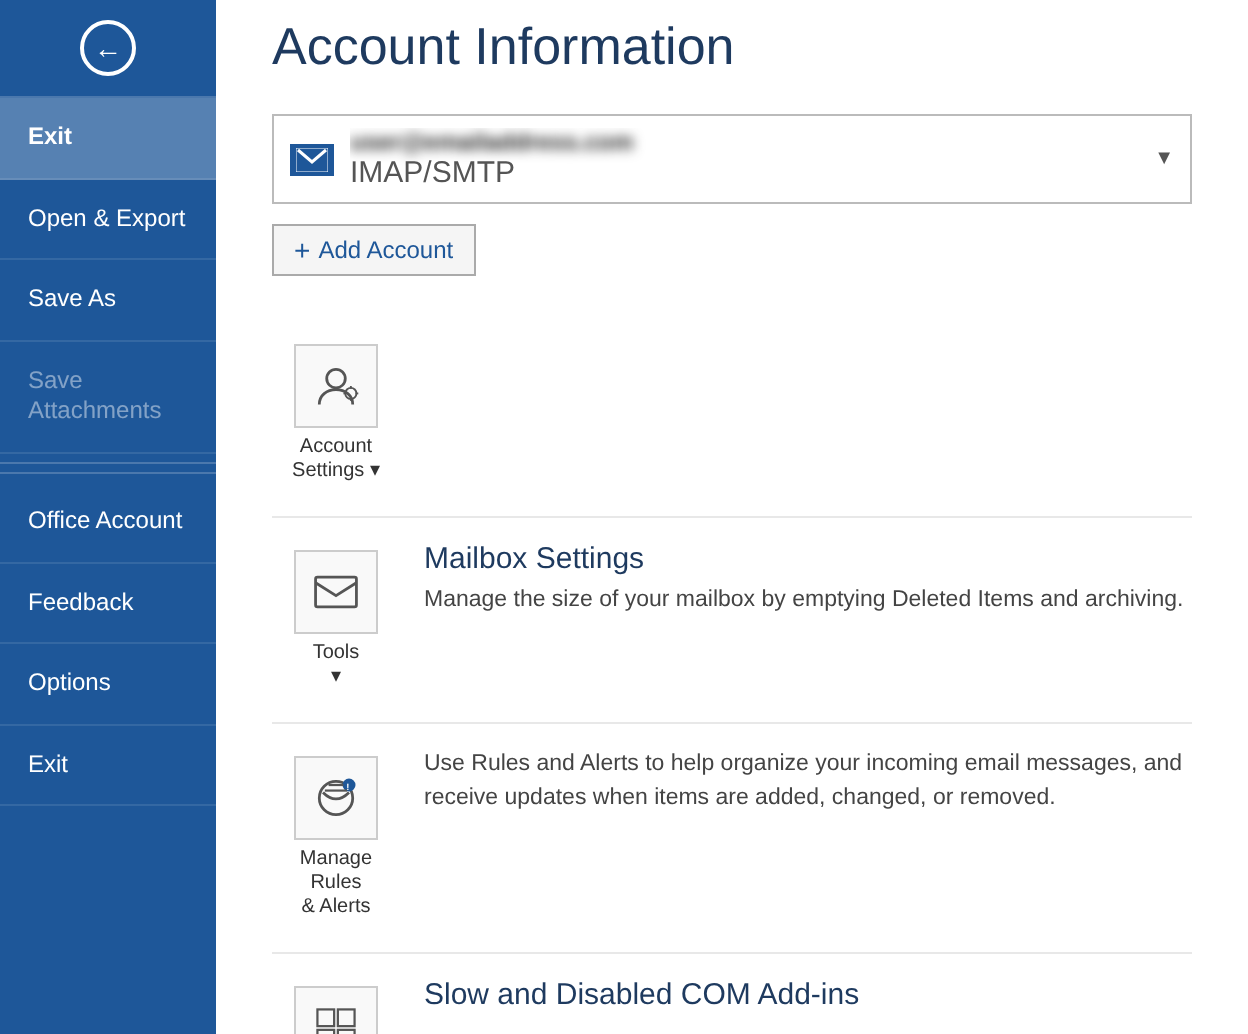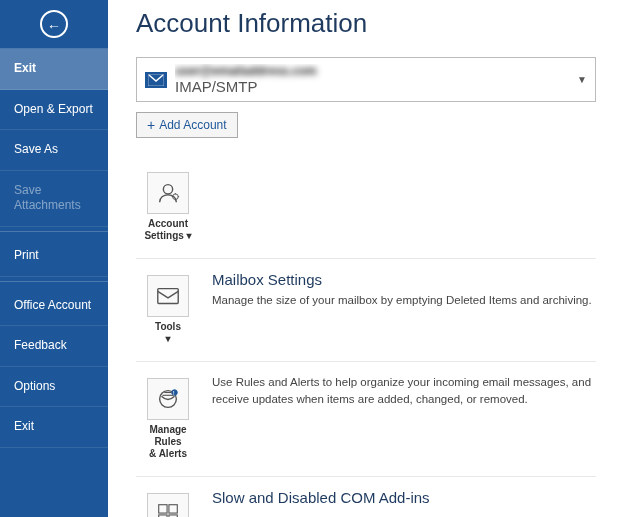--- a/index.html
+++ b/index.html
@@ -179,21 +179,20 @@
       margin-bottom: 4px;
     }
     .card-icon svg {
       width: 26px;
       height: 26px;
     }
     .card-label {
       font-size: 10px;
       color: #333;
       line-height: 1.2;
-      font-weight: bold;
     }
     .card-content {
       flex: 1;
       padding-left: 6px;
     }
     .card-title {
       font-size: 15px;
       color: #1e3a5f;
       font-weight: 400;
       margin-bottom: 4px;
@@ -226,21 +225,20 @@
   <div class="sidebar-back">
     <div class="back-circle">←</div>
   </div>
 
   <div id="sidebar-items">
       <div class="sidebar-item active">Exit</div>
       <div class="sidebar-item">Open &amp; Export</div>
       <div class="sidebar-item">Save As</div>
       <div class="sidebar-item disabled">Save Attachments</div>
       <hr class="sidebar-divider">
-      <div class="sidebar-item">Print</div>
       <hr class="sidebar-divider">
       <div class="sidebar-item">Office Account</div>
       <div class="sidebar-item">Feedback</div>
       <div class="sidebar-item">Options</div>
       <div class="sidebar-item">Exit</div>
     </div>
 </nav>
 
 <main class="main">
   <h1 class="page-title">Account Information</h1>

